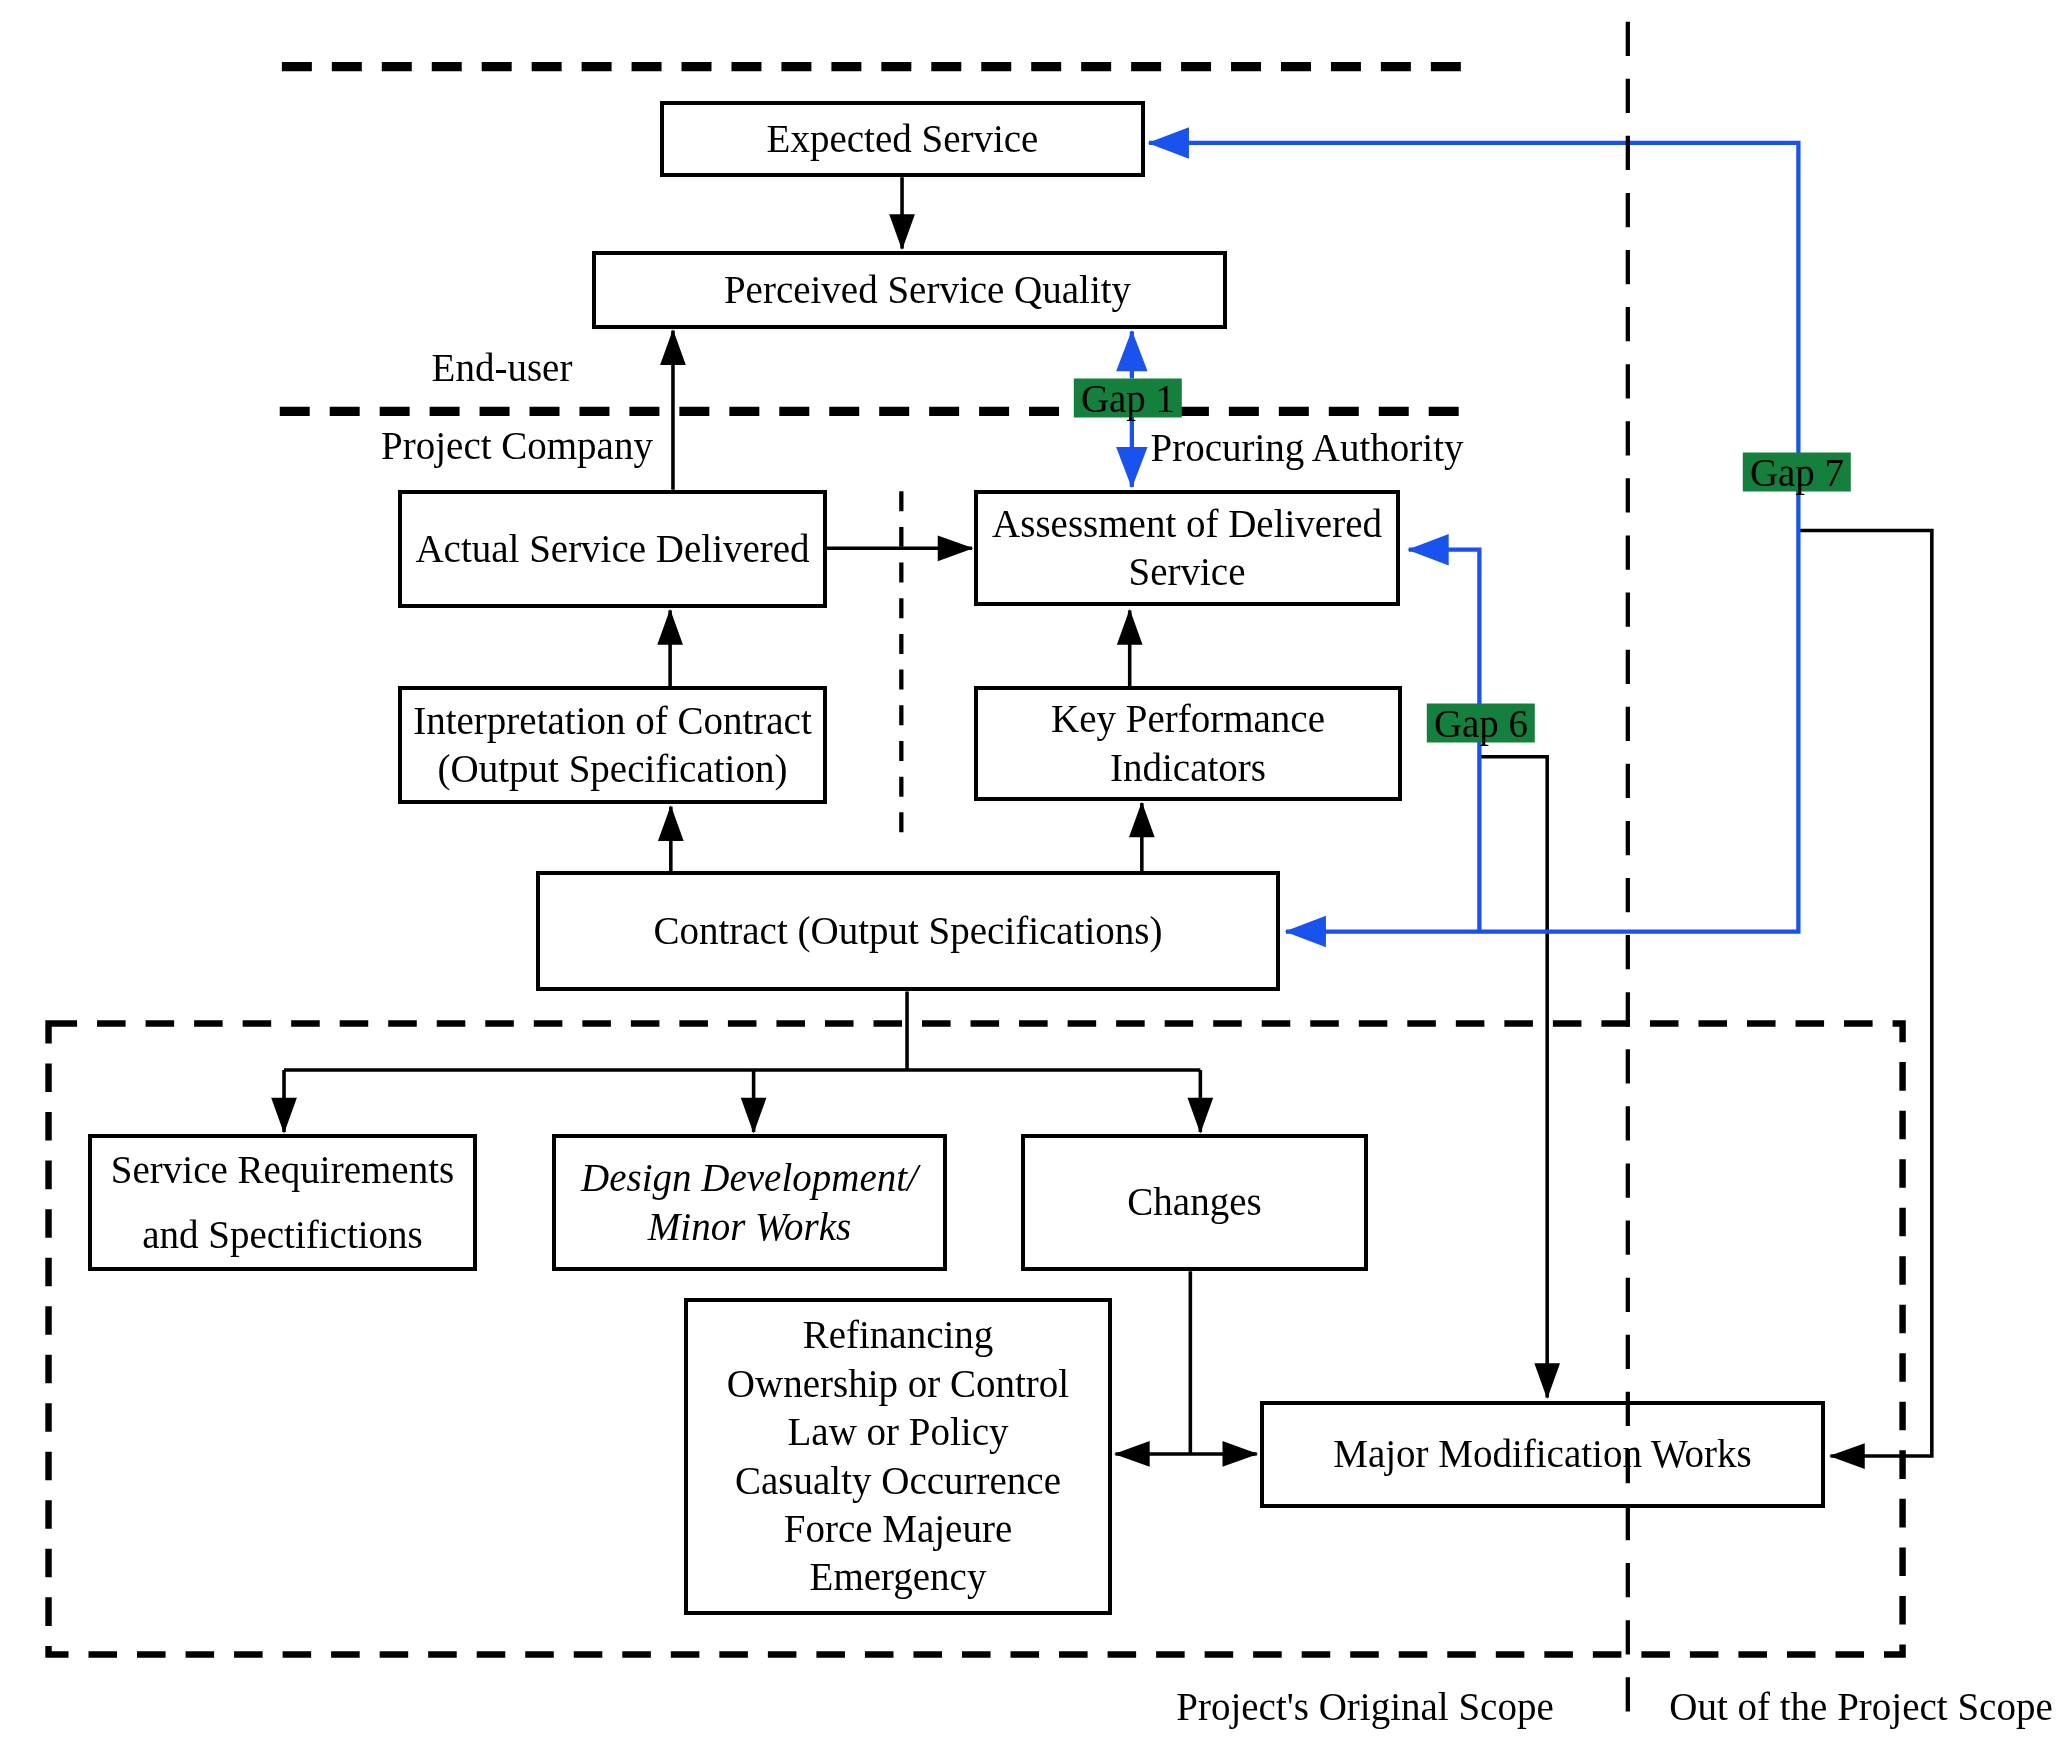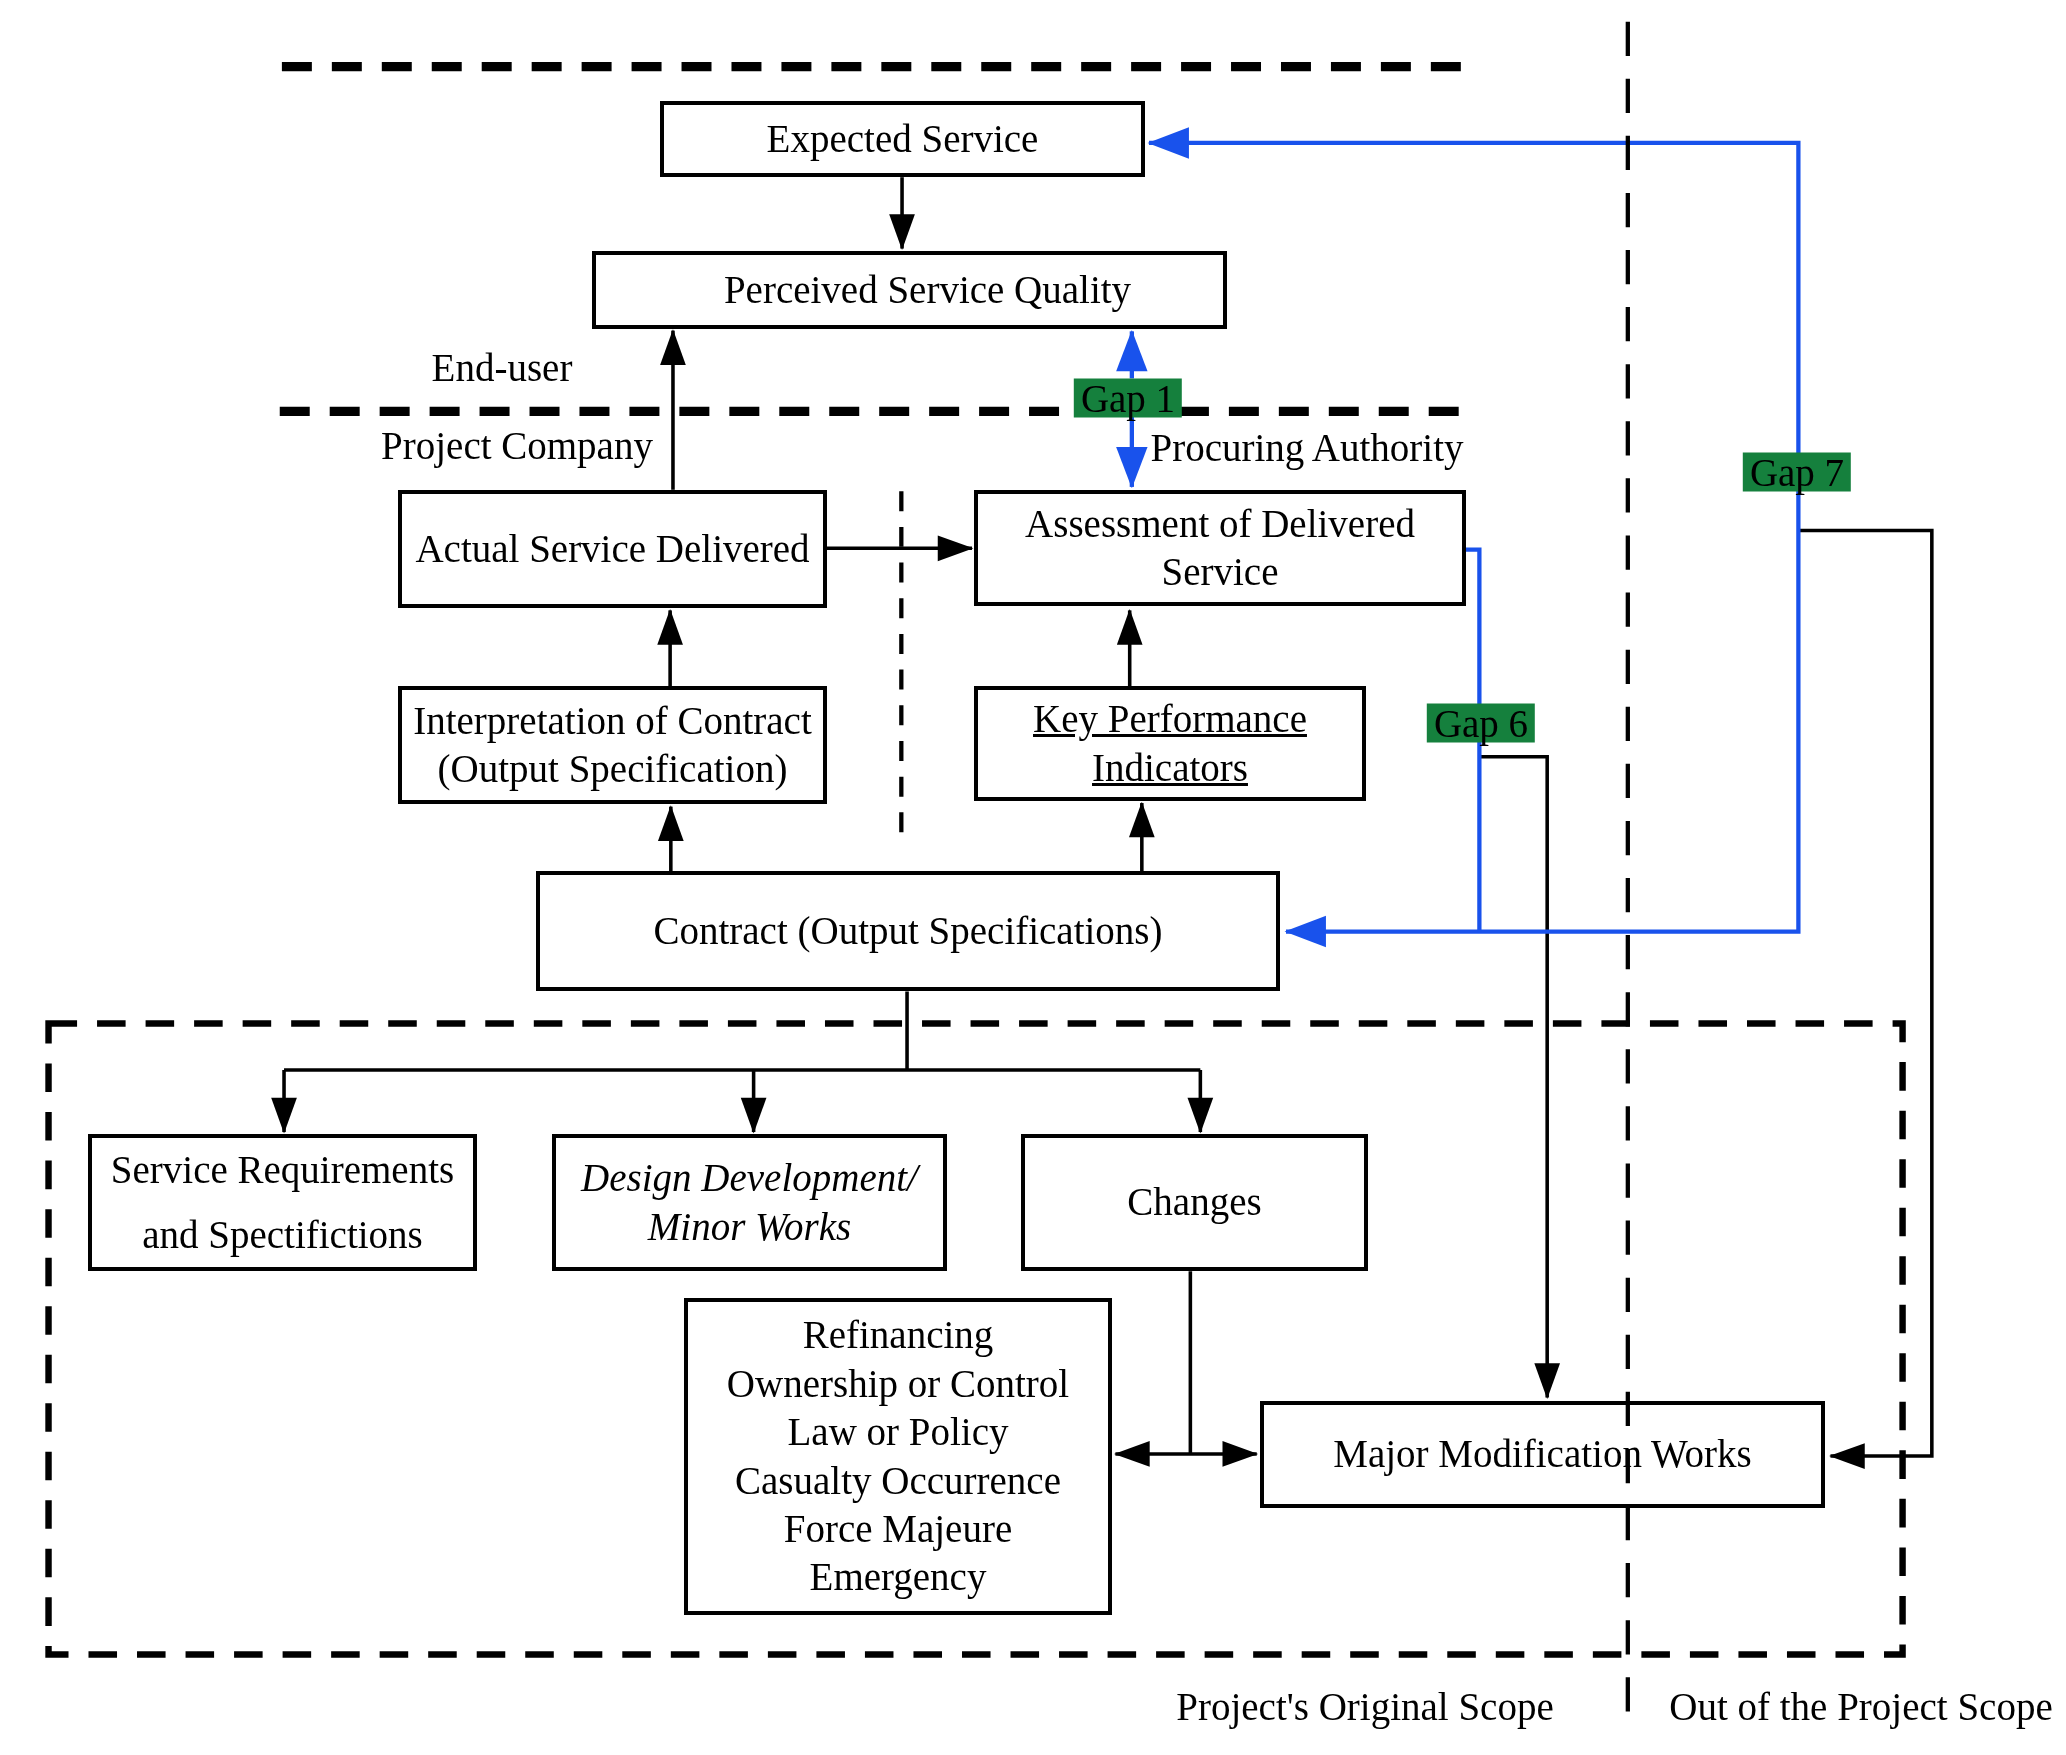--- a/index.html
+++ b/index.html
@@ -90,31 +90,31 @@
   </div>
 
   <div class="box" style="left:592px;top:251px;width:635px;height:78px;padding-left:36px;">
     <span>Perceived Service Quality</span>
   </div>
 
   <div class="box" style="left:398px;top:490px;width:429px;height:118px;">
     <span>Actual Service Delivered</span>
   </div>
 
-  <div class="box" style="left:974px;top:490px;width:492px;height:116px;">
+  <div class="box" style="left:974px;top:490px;width:426px;height:116px;">
     <span>Assessment of Delivered</span>
     <span>Service</span>
   </div>
 
   <div class="box" style="left:398px;top:686px;width:429px;height:118px;">
     <span>Interpretation of Contract</span>
     <span>(Output Specification)</span>
   </div>
 
-  <div class="box" style="left:974px;top:686px;width:392px;height:115px;text-decoration:underline;">
+  <div class="box" style="left:974px;top:686px;width:428px;height:115px;">
     <span>Key Performance</span>
     <span>Indicators</span>
   </div>
 
   <div class="box" style="left:536px;top:871px;width:744px;height:120px;text-align:right;">
     <span>Contract (Output Specifications)</span>
   </div>
 
   <div class="box" style="left:88px;top:1134px;width:389px;height:137px;gap:17px;">
     <span>Service Requirements</span>

